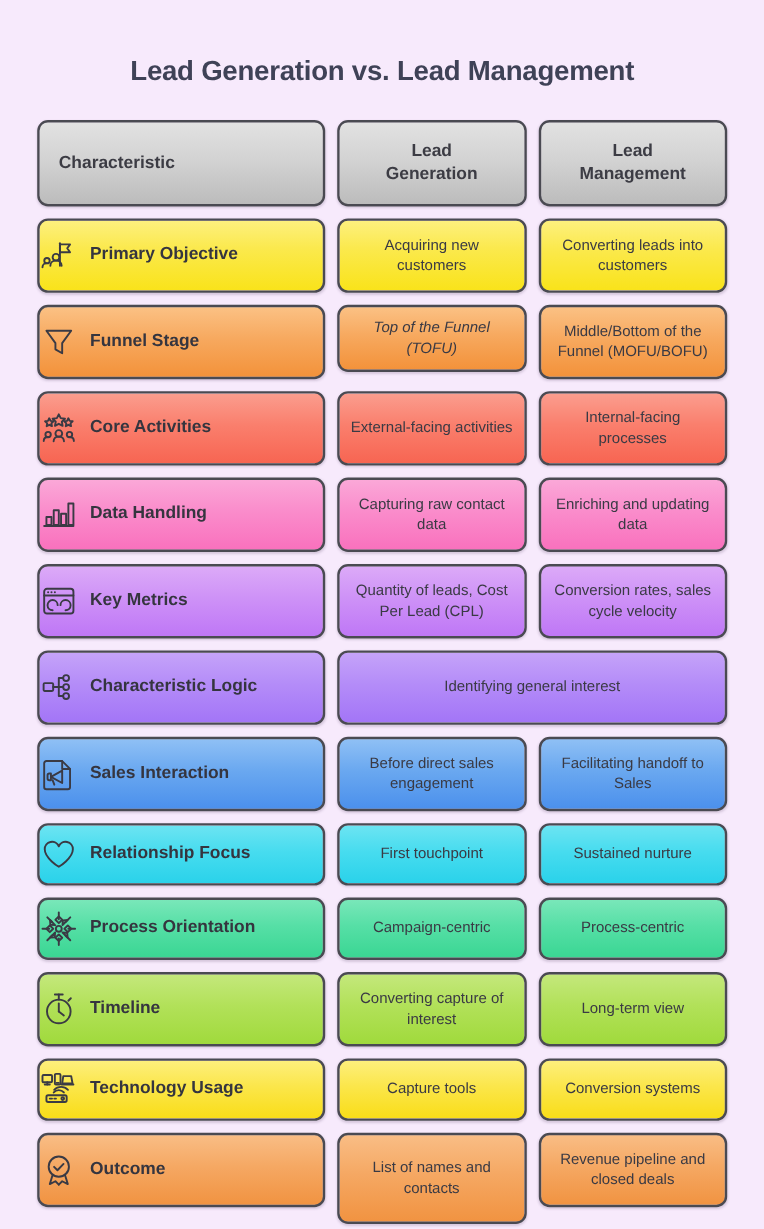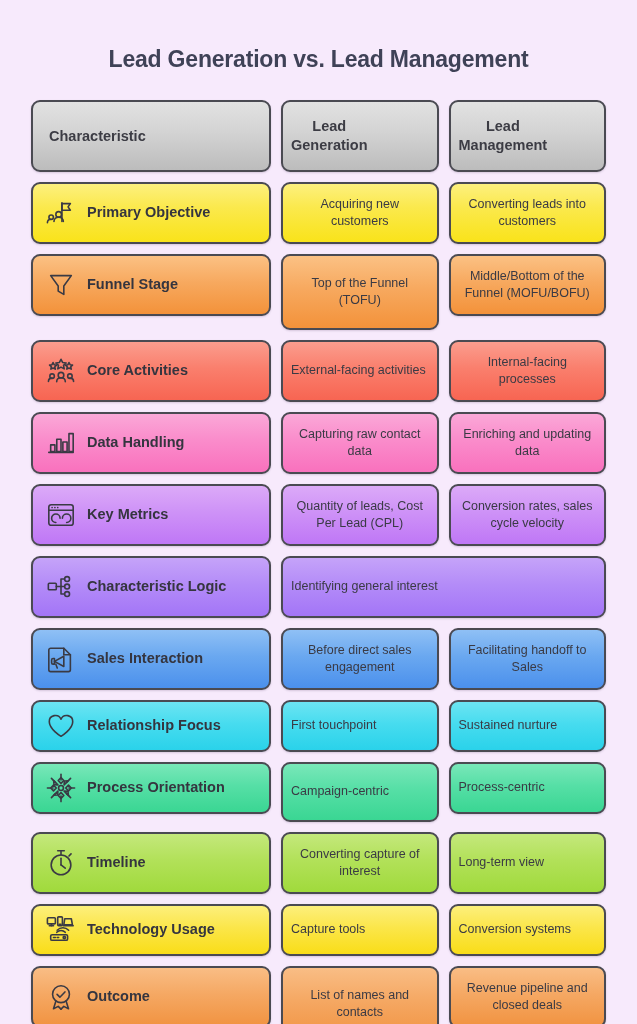--- a/index.html
+++ b/index.html
@@ -40,30 +40,30 @@
     display: flex;
     gap: 10px;
     align-items: stretch;
   }
   .cell {
     border: 2px solid #4a4a52;
     border-radius: 9px;
     box-sizing: border-box;
     display: flex;
     align-items: center;
+    justify-content: center;
     text-align: center;
     color: #3a3a44;
     position: relative;
     box-shadow: 0 1px 2px rgba(60,40,80,0.18);
   }
   .col-char {
     flex: 0 0 240px;
     width: 240px;
     justify-content: flex-start;
-    padding-left: 12px;
     gap: 10px;
     text-align: left;
   }
   .col-val {
     flex: 1 1 0;
     min-width: 0;
     padding: 6px 8px;
   }
 
   
@@ -182,21 +182,21 @@
         </div>
         <div class="row">
           <div class="cell col-char t-orange" style="height: 62px;">
             <span class="icon">
               <svg viewBox="0 0 32 32">
                 <path d="M5 6h22L19 17v9l-6-3.5V17z"></path>
               </svg>
             </span>
             <span class="char-label">Funnel Stage</span>
           </div>
-          <div class="cell col-val t-orange" style="height: 76px;">
+          <div class="cell col-val t-orange" style="height: 56px; font-style: italic;">
             <span class="val-text">Top of the Funnel (TOFU)</span>
           </div>
           <div class="cell col-val t-orange" style="height: 62px;">
             <span class="val-text">Middle/Bottom of the Funnel (MOFU/BOFU)</span>
           </div>
         </div>
         <div class="row">
           <div class="cell col-char t-red" style="height: 62px;">
             <span class="icon">
               <svg viewBox="0 0 32 32">
@@ -340,21 +340,21 @@
                   <path d="M27 16l-3-3-3 3 3 3z"></path>
                   <path d="M8.2 8.2l.3 4.2 4.2.3z"></path>
                   <path d="M23.8 23.8l-.3-4.2-4.2-.3z"></path>
                   <path d="M23.8 8.2l-4.2.3-.3 4.2z"></path>
                   <path d="M8.2 23.8l4.2-.3.3-4.2z"></path>
                 </g>
               </svg>
             </span>
             <span class="char-label">Process Orientation</span>
           </div>
-          <div class="cell col-val t-teal" style="height: 60px;">
+          <div class="cell col-val t-teal" style="height: 52px;">
             <span class="val-text">Campaign-centric</span>
           </div>
           <div class="cell col-val t-teal" style="height: 52px;">
             <span class="val-text">Process-centric</span>
           </div>
         </div>
         <div class="row">
           <div class="cell col-char t-green" style="height: 62px;">
             <span class="icon">
               <svg viewBox="0 0 32 32">

